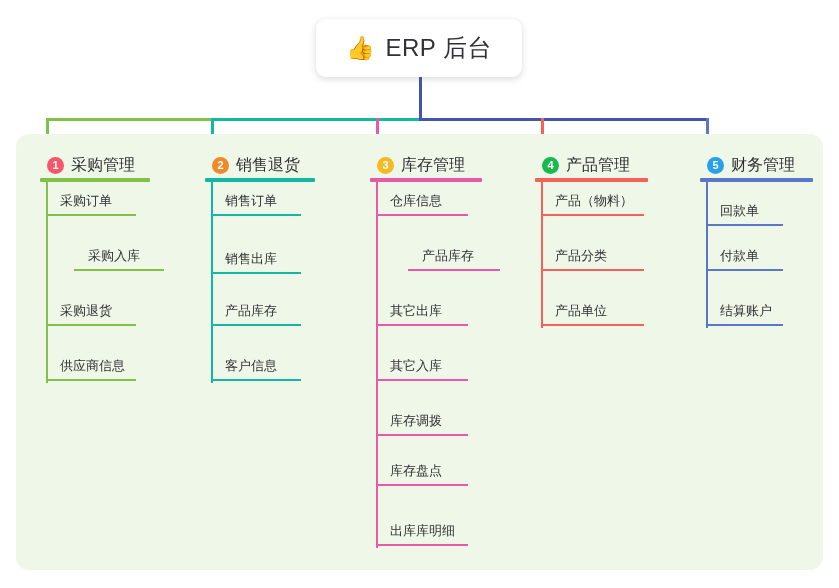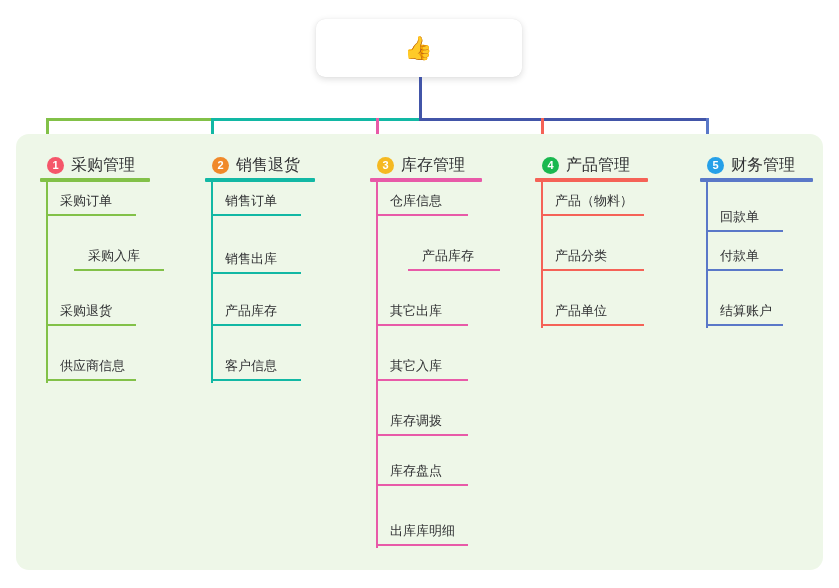--- a/index.html
+++ b/index.html
@@ -129,20 +129,21 @@
   }
 </style>
 </head>
 <body>
 
 <div id="canvas">
 
   <div id="root-card">
     <div class="root-inner">
       <span class="thumb">👍</span>
+      <span class="root-title">ERP 后台</span>
     </div>
   </div>
 
   <div id="connectors">
       <div class="vline" style="left: 419px; top: 77px; width: 3px; height: 44px; background: rgb(66, 85, 168);"></div>
       <div class="hseg" style="left: 46px; top: 118px; width: 165px; background: rgb(130, 193, 72);"></div>
       <div class="hseg" style="left: 211px; top: 118px; width: 211px; background: rgb(18, 184, 164);"></div>
       <div class="hseg" style="left: 419px; top: 118px; width: 290px; background: rgb(66, 85, 168);"></div>
       <div class="vline" style="left: 46px; top: 118px; width: 3px; height: 40px; background: rgb(130, 193, 72);"></div>
       <div class="vline" style="left: 211px; top: 118px; width: 3px; height: 40px; background: rgb(18, 184, 164);"></div>
@@ -256,21 +257,21 @@
           <div class="leaf-rule" style="width: 103px; background: rgb(245, 98, 87);"></div>
         </div>
       </div>
       <div class="column" style="left: 684px;">
         <div class="col-head" style="position: absolute; top: 18px;">
           <span class="badge" style="background: rgb(38, 160, 232);">5</span>
           <span class="col-title">财务管理</span>
         </div>
         <div class="head-rule" style="top: 44px; width: 113px; background: rgb(90, 120, 200);"></div>
         <div class="spine" style="top: 48px; height: 146px; background: rgb(90, 120, 200);"></div>
-        <div class="leaf" style="top: 68px; height: 30px; width: 77px;">
+        <div class="leaf" style="top: 62px; height: 30px; width: 77px;">
           <span class="leaf-label">回款单</span>
           <div class="leaf-rule" style="width: 77px; background: rgb(90, 120, 200);"></div>
         </div>
         <div class="leaf" style="top: 107px; height: 30px; width: 77px;">
           <span class="leaf-label">付款单</span>
           <div class="leaf-rule" style="width: 77px; background: rgb(90, 120, 200);"></div>
         </div>
         <div class="leaf" style="top: 162px; height: 30px; width: 77px;">
           <span class="leaf-label">结算账户</span>
           <div class="leaf-rule" style="width: 77px; background: rgb(90, 120, 200);"></div>

